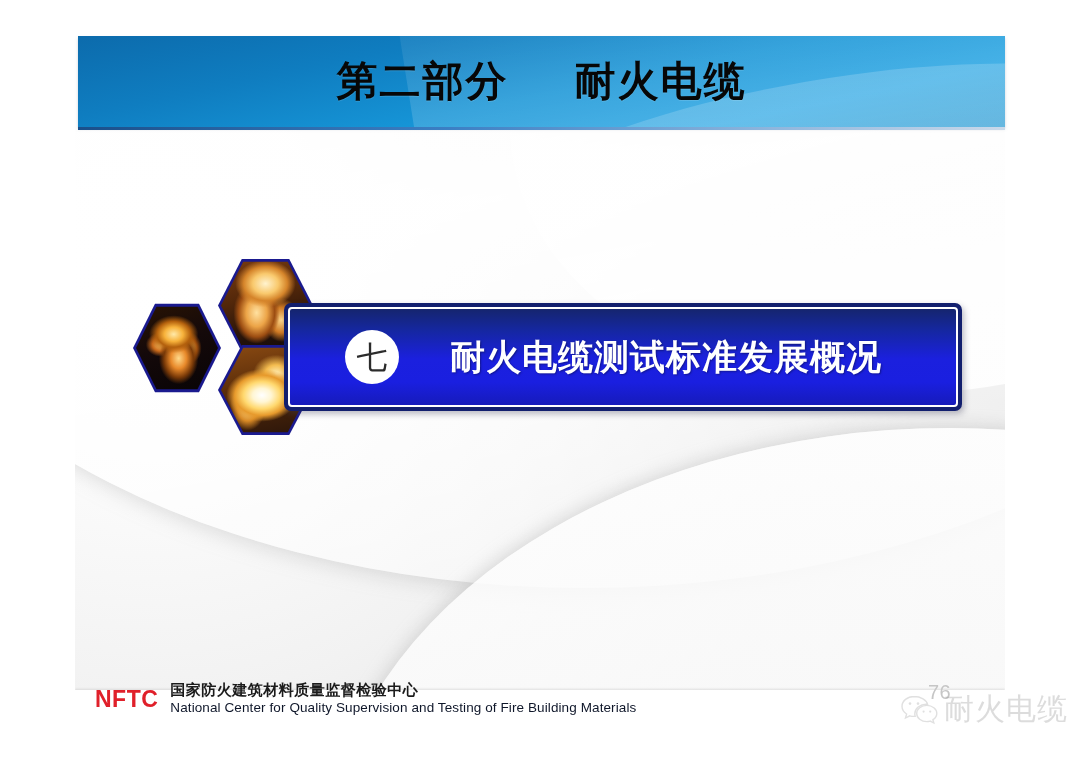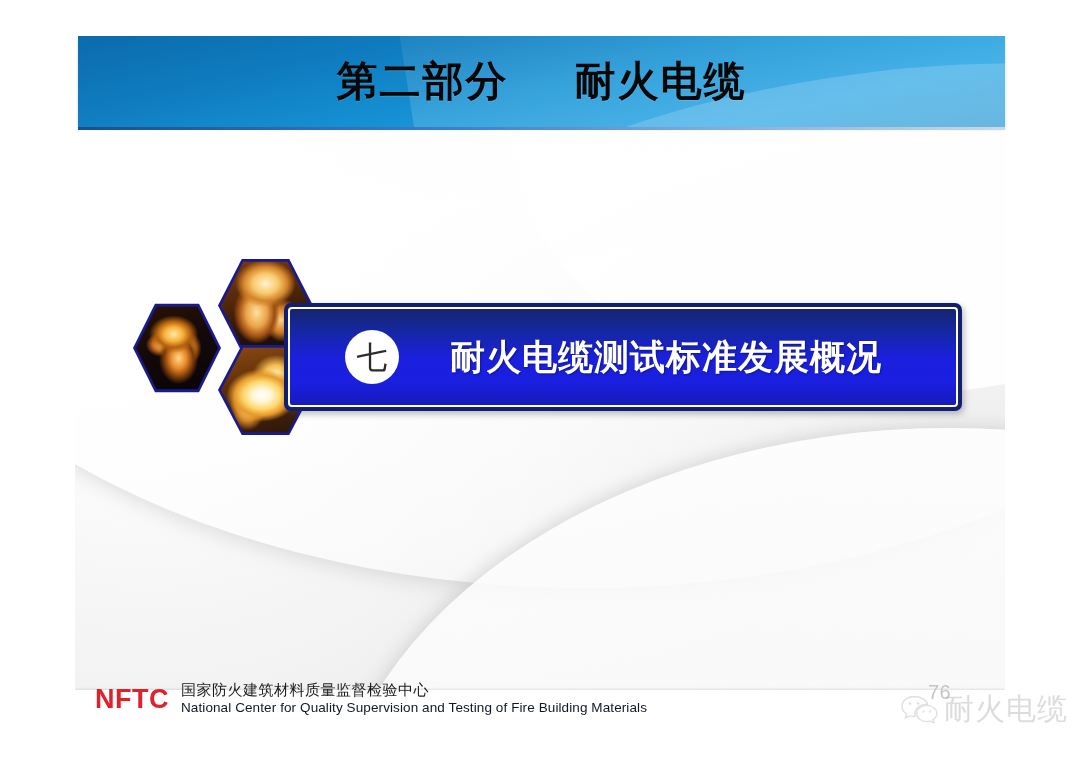--- a/index.html
+++ b/index.html
@@ -233,29 +233,29 @@
   .footer {
     position: absolute;
     left: 95px;
     bottom: 42px;
     display: flex;
     align-items: center;
     gap: 12px;
   }
   .footer-logo {
     color: #e0202a;
-    font-size: 27px;
+    font-size: 23px;
     font-weight: bold;
     letter-spacing: 0.5px;
     line-height: 1;
   }
   .footer-cn {
     color: #1b1b1b;
     font-size: 15px;
-    font-weight: normal;
+    font-weight: bold;
     line-height: 1.25;
     letter-spacing: 0.5px;
   }
   .footer-en {
     color: #0f172a;
     font-size: 13.5px;
     font-weight: normal;
     line-height: 1.25;
     letter-spacing: 0.1px;
   }

